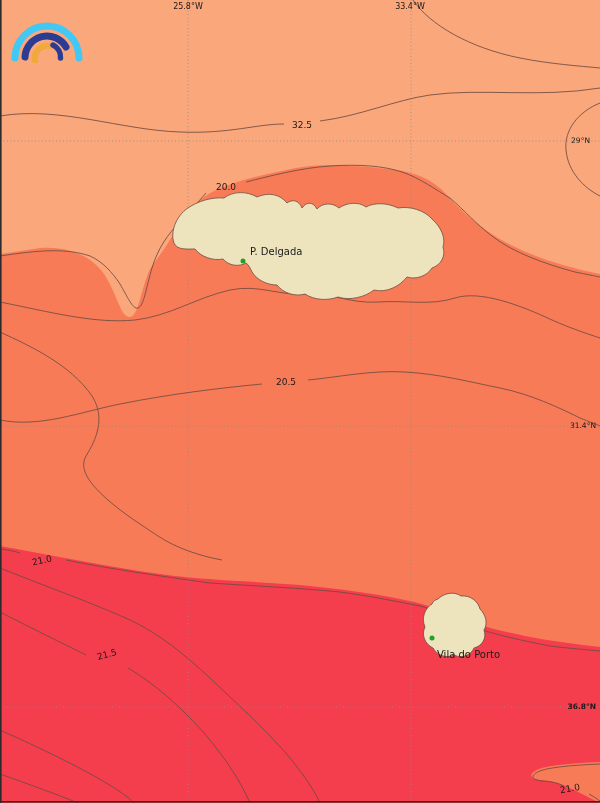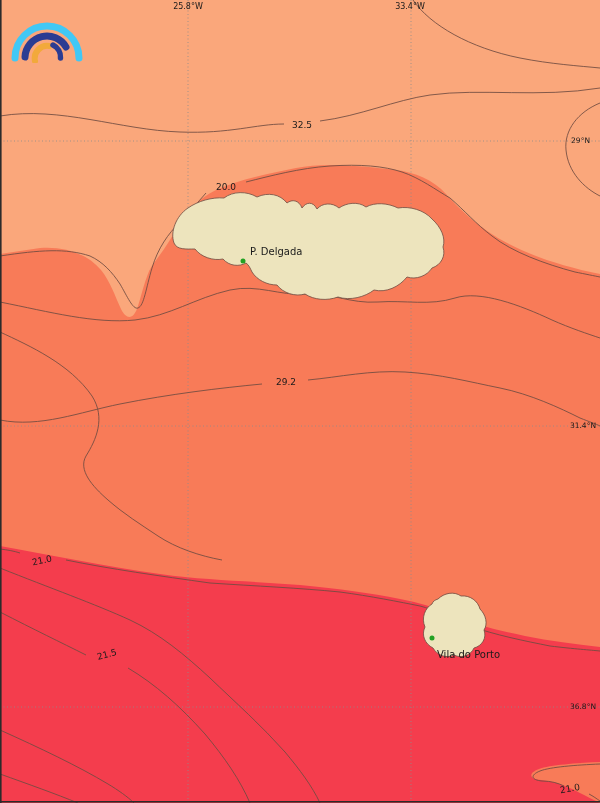--- a/index.html
+++ b/index.html
@@ -152,25 +152,25 @@
     <path d="M16,44 A22,22 0 0 1 57,34" fill="none" stroke="var(--logo_navy,#2B3C92)" stroke-width="7" stroke-linecap="round"></path>
     <path d="M26,48 A12.5,12.5 0 0 1 40,33" fill="none" stroke="var(--logo_yellow,#F2A93B)" stroke-width="6" stroke-linecap="round"></path>
     <path d="M44,32 A13.5,13.5 0 0 1 51.5,45" fill="none" stroke="var(--logo_navy,#2B3C92)" stroke-width="5.5" stroke-linecap="round"></path>
   </svg>
 
   <div class="lbl axis-top" style="left:188px;top:3px;">25.8°W</div>
   <div class="lbl axis-top" style="left:410px;top:3px;">33.4°W</div>
 
   <div class="lbl axis-right" style="left:590px;top:141px;">29°N</div>
   <div class="lbl axis-right" style="left:596px;top:426px;">31.4°N</div>
-  <div class="lbl axis-right" style="left:596px;top:707px;">36.8°N</div>
+  <div class="lbl axis-right" style="left:596px;top:707px;font-weight:bold;">36.8°N</div>
 
   <div class="lbl iso" style="left:302px;top:125px;">32.5</div>
   <div class="lbl iso" style="left:226px;top:187px;text-align:center;">20.0</div>
-  <div class="lbl iso" style="left:286px;top:382px;">29.2</div>
+  <div class="lbl iso" style="left:286px;top:382px;">20.5</div>
   <div class="lbl iso r12" style="left:42px;top:561px;">21.0</div>
   <div class="lbl iso r15" style="left:107px;top:655px;">21.5</div>
   <div class="lbl iso r10" style="left:570px;top:789px;">21.0</div>
 
   <div class="place-dot" style="left:243px;top:261px;"></div>
   <div class="lbl place-label" style="left:250px;top:247px;">P. Delgada</div>
 
   <div class="place-dot" style="left:432px;top:638px;"></div>
   <div class="lbl place-label" style="left:437px;top:650px;">Vila do Porto</div>
 

